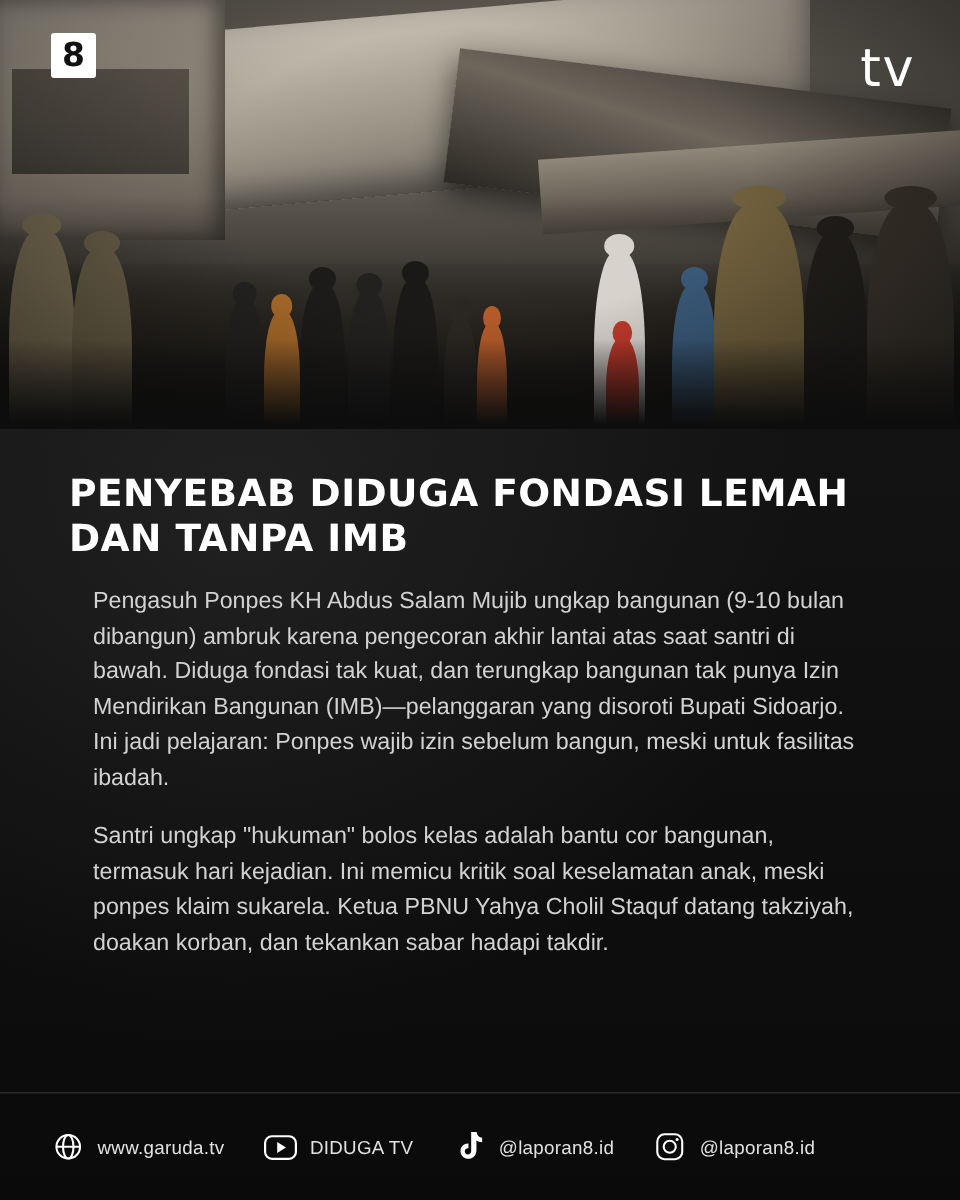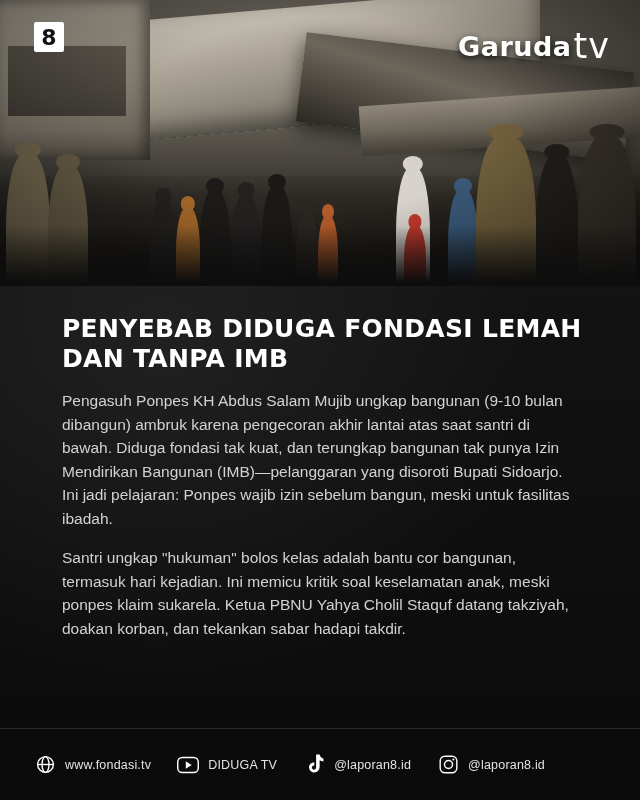--- a/index.html
+++ b/index.html
@@ -150,21 +150,21 @@
     background:
       radial-gradient(ellipse at 25% 12%, rgba(60,60,60,.35) 0%, rgba(16,16,16,0) 55%),
       linear-gradient(180deg, #131313 0%, #0e0e0e 55%, #0a0a0a 100%);
     padding: 0;
     box-sizing: border-box;
   }
   .content .inner {
     padding: 28px 46px 0 46px;
   }
   h1.headline {
-    margin: 0 0 16px 16px;
+    margin: 0 0 16px 0;
     font-family: "DejaVu Sans", sans-serif;
     font-weight: bold;
     font-size: 25px;
     line-height: 1.18;
     letter-spacing: .3px;
     color: #ffffff;
     text-transform: uppercase;
   }
   h1.headline.second {
     margin-top: 26px;
@@ -245,21 +245,20 @@
 
     <div class="photo-vignette"></div>
     <div class="photo-bottom-fade"></div>
   </div>
 
   <div class="logo-left">
     <span class="num">8</span>
   </div>
 
   <div class="logo-right">
-    <span class="gtext">Garuda</span>
     <span class="gtv">tv</span>
   </div>
 
   <div class="content">
     <div class="inner">
       <h1 class="headline">PENYEBAB DIDUGA FONDASI LEMAH DAN TANPA IMB</h1>
       <p class="body">Pengasuh Ponpes KH Abdus Salam Mujib ungkap bangunan (9-10 bulan dibangun) ambruk karena pengecoran akhir lantai atas saat santri di bawah. Diduga fondasi tak kuat, dan terungkap bangunan tak punya Izin Mendirikan Bangunan (IMB)—pelanggaran yang disoroti Bupati Sidoarjo. Ini jadi pelajaran: Ponpes wajib izin sebelum bangun, meski untuk fasilitas ibadah.</p>
 
       <p class="body">Santri ungkap "hukuman" bolos kelas adalah bantu cor bangunan, termasuk hari kejadian. Ini memicu kritik soal keselamatan anak, meski ponpes klaim sukarela. Ketua PBNU Yahya Cholil Staquf datang takziyah, doakan korban, dan tekankan sabar hadapi takdir.</p>
     </div>
@@ -267,21 +266,21 @@
     <div class="footer">
 
       <div class="foot-item">
         <span class="ico">
           <svg width="21" height="21" viewBox="0 0 24 24" fill="none" stroke="#ffffff" stroke-width="1.6">
             <circle cx="12" cy="12" r="9"></circle>
             <ellipse cx="12" cy="12" rx="4" ry="9"></ellipse>
             <line x1="3" y1="12" x2="21" y2="12"></line>
           </svg>
         </span>
-        <span class="label">www.fondasi.tv</span>
+        <span class="label">www.garuda.tv</span>
       </div>
 
       <div class="foot-item">
         <span class="ico">
           <svg width="23" height="18" viewBox="0 0 24 18" fill="none">
             <rect x="0.8" y="0.8" width="22.4" height="16.4" rx="5" stroke="#ffffff" stroke-width="1.6"></rect>
             <polygon points="9.6,5 16,9 9.6,13" fill="#ffffff"></polygon>
           </svg>
         </span>
         <span class="label">DIDUGA TV</span>

